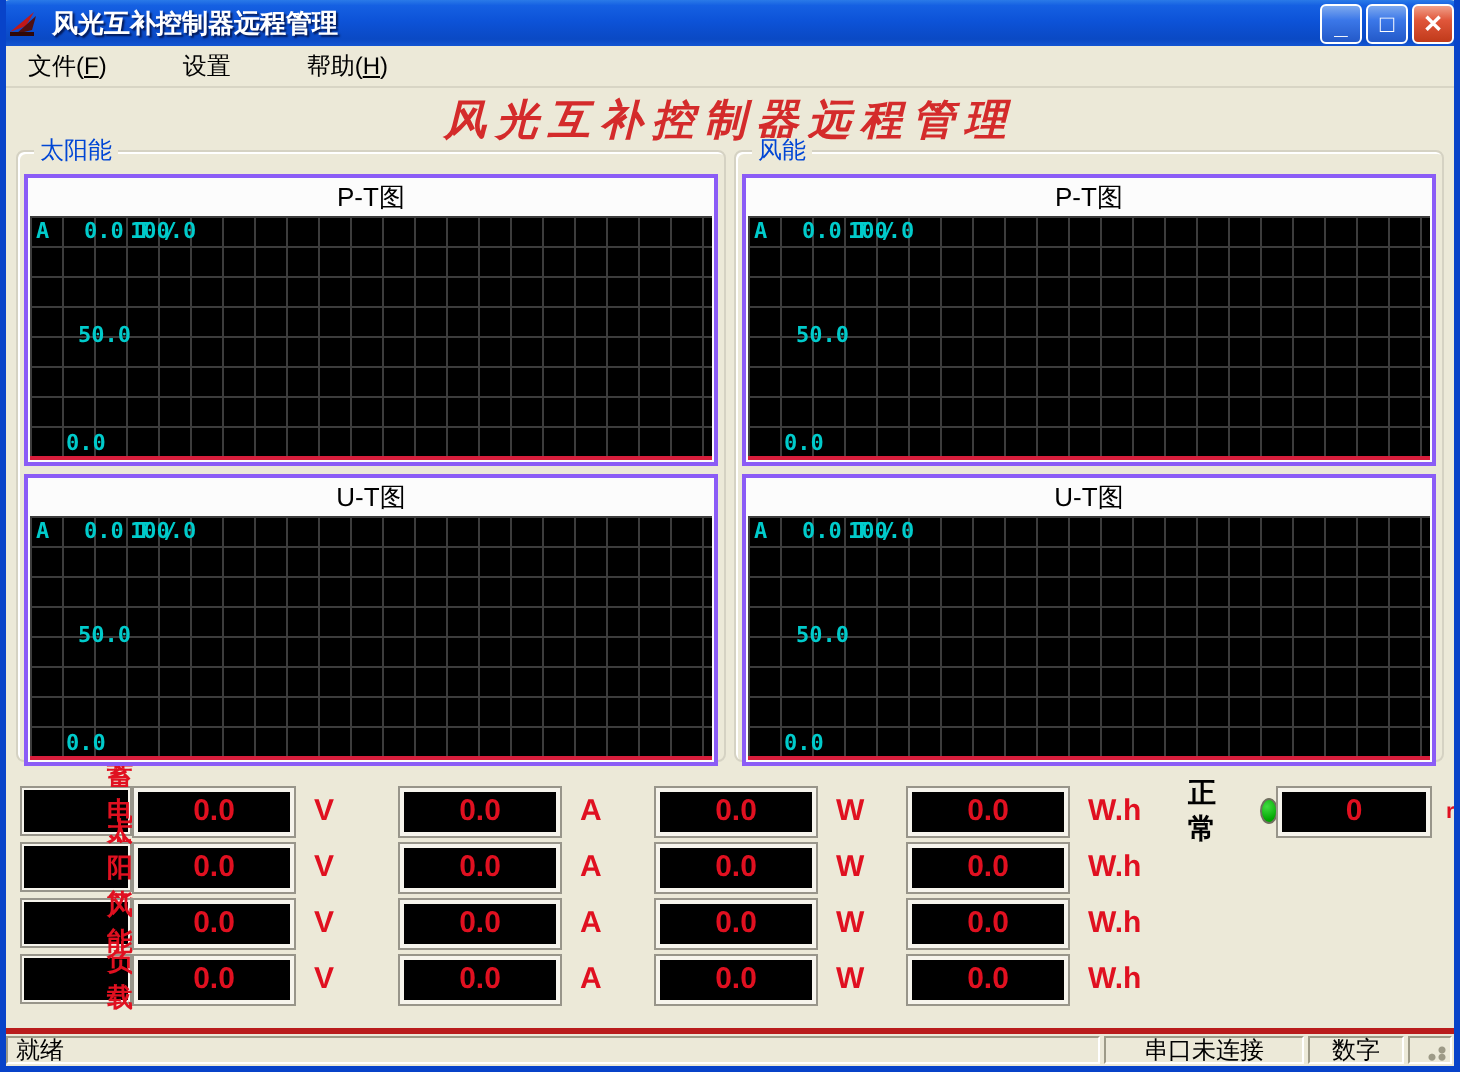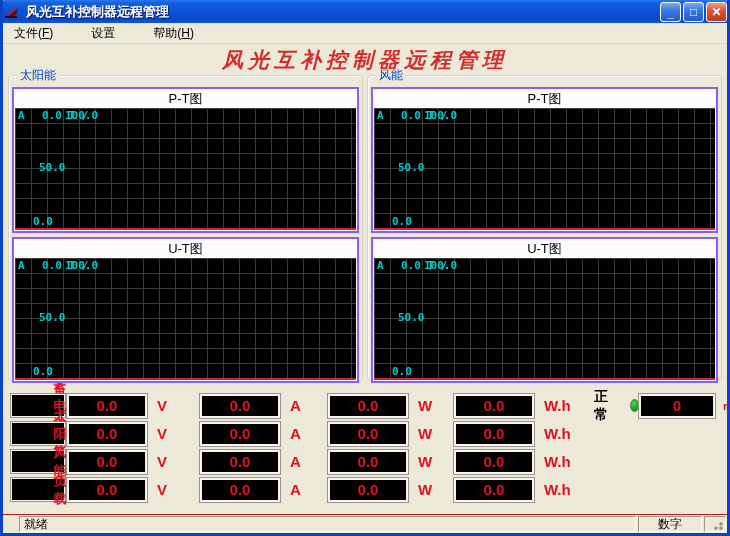--- a/index.html
+++ b/index.html
@@ -97,29 +97,29 @@
   .fan-display {
     width:76px; height:24px; background:#000; color:#e01020; font-weight:bold; font-size:15px;
     display:flex; align-items:center; justify-content:center;
     border:2px solid #f6f4ec; box-shadow:0 0 0 1px #98958a;
   }
   .rmin { color:#e01020; font-weight:bold; font-size:11px; margin-left:8px; }
   .out-num { color:#000; font-weight:bold; font-size:14px; margin:0 5px 0 8px; }
   
   .statusbar {
     height:19px; flex:0 0 19px; background:#ECE9D8; display:flex; align-items:stretch;
-    border-top:1px solid #b91c1c; gap:2px; padding:1px 1px 1px 16px; font-size:12px;
+    border-top:3px solid #b91c1c; gap:2px; padding:1px 1px 1px 0; font-size:12px;
   }
   .sb-pane {
     border:1px solid; border-color:#9d9a87 #fff #fff #9d9a87;
     display:flex; align-items:center; padding:0 4px; color:#000;
   }
   .sb-ready { flex:1; }
   .sb-serial { width:100px; justify-content:center; }
-  .sb-mode { width:64px; justify-content:center; }
+  .sb-mode { width:48px; justify-content:center; }
   .sb-grip {
     width:22px; border:1px solid; border-color:#9d9a87 #fff #fff #9d9a87;
     background:
       radial-gradient(circle at 80% 80%, #9d9a87 1.5px, transparent 2px),
       radial-gradient(circle at 55% 80%, #9d9a87 1.5px, transparent 2px),
       radial-gradient(circle at 80% 50%, #9d9a87 1.5px, transparent 2px);
   }
 </style>
 </head>
 <body>
@@ -263,17 +263,18 @@
       <div class="led-display">0.0</div>
       <div class="unit">W</div>
       <div class="led-display">0.0</div>
       <div class="unit">W.h</div>
 
     </div>
   </div>
 
   <div class="statusbar">
     <div class="sb-pane sb-ready">就绪</div>
+    <div class="sb-pane sb-serial">串口未连接</div>
     <div class="sb-pane sb-mode">数字</div>
     <div class="sb-grip"></div>
   </div>
 
 </div>
 
 </body></html>

